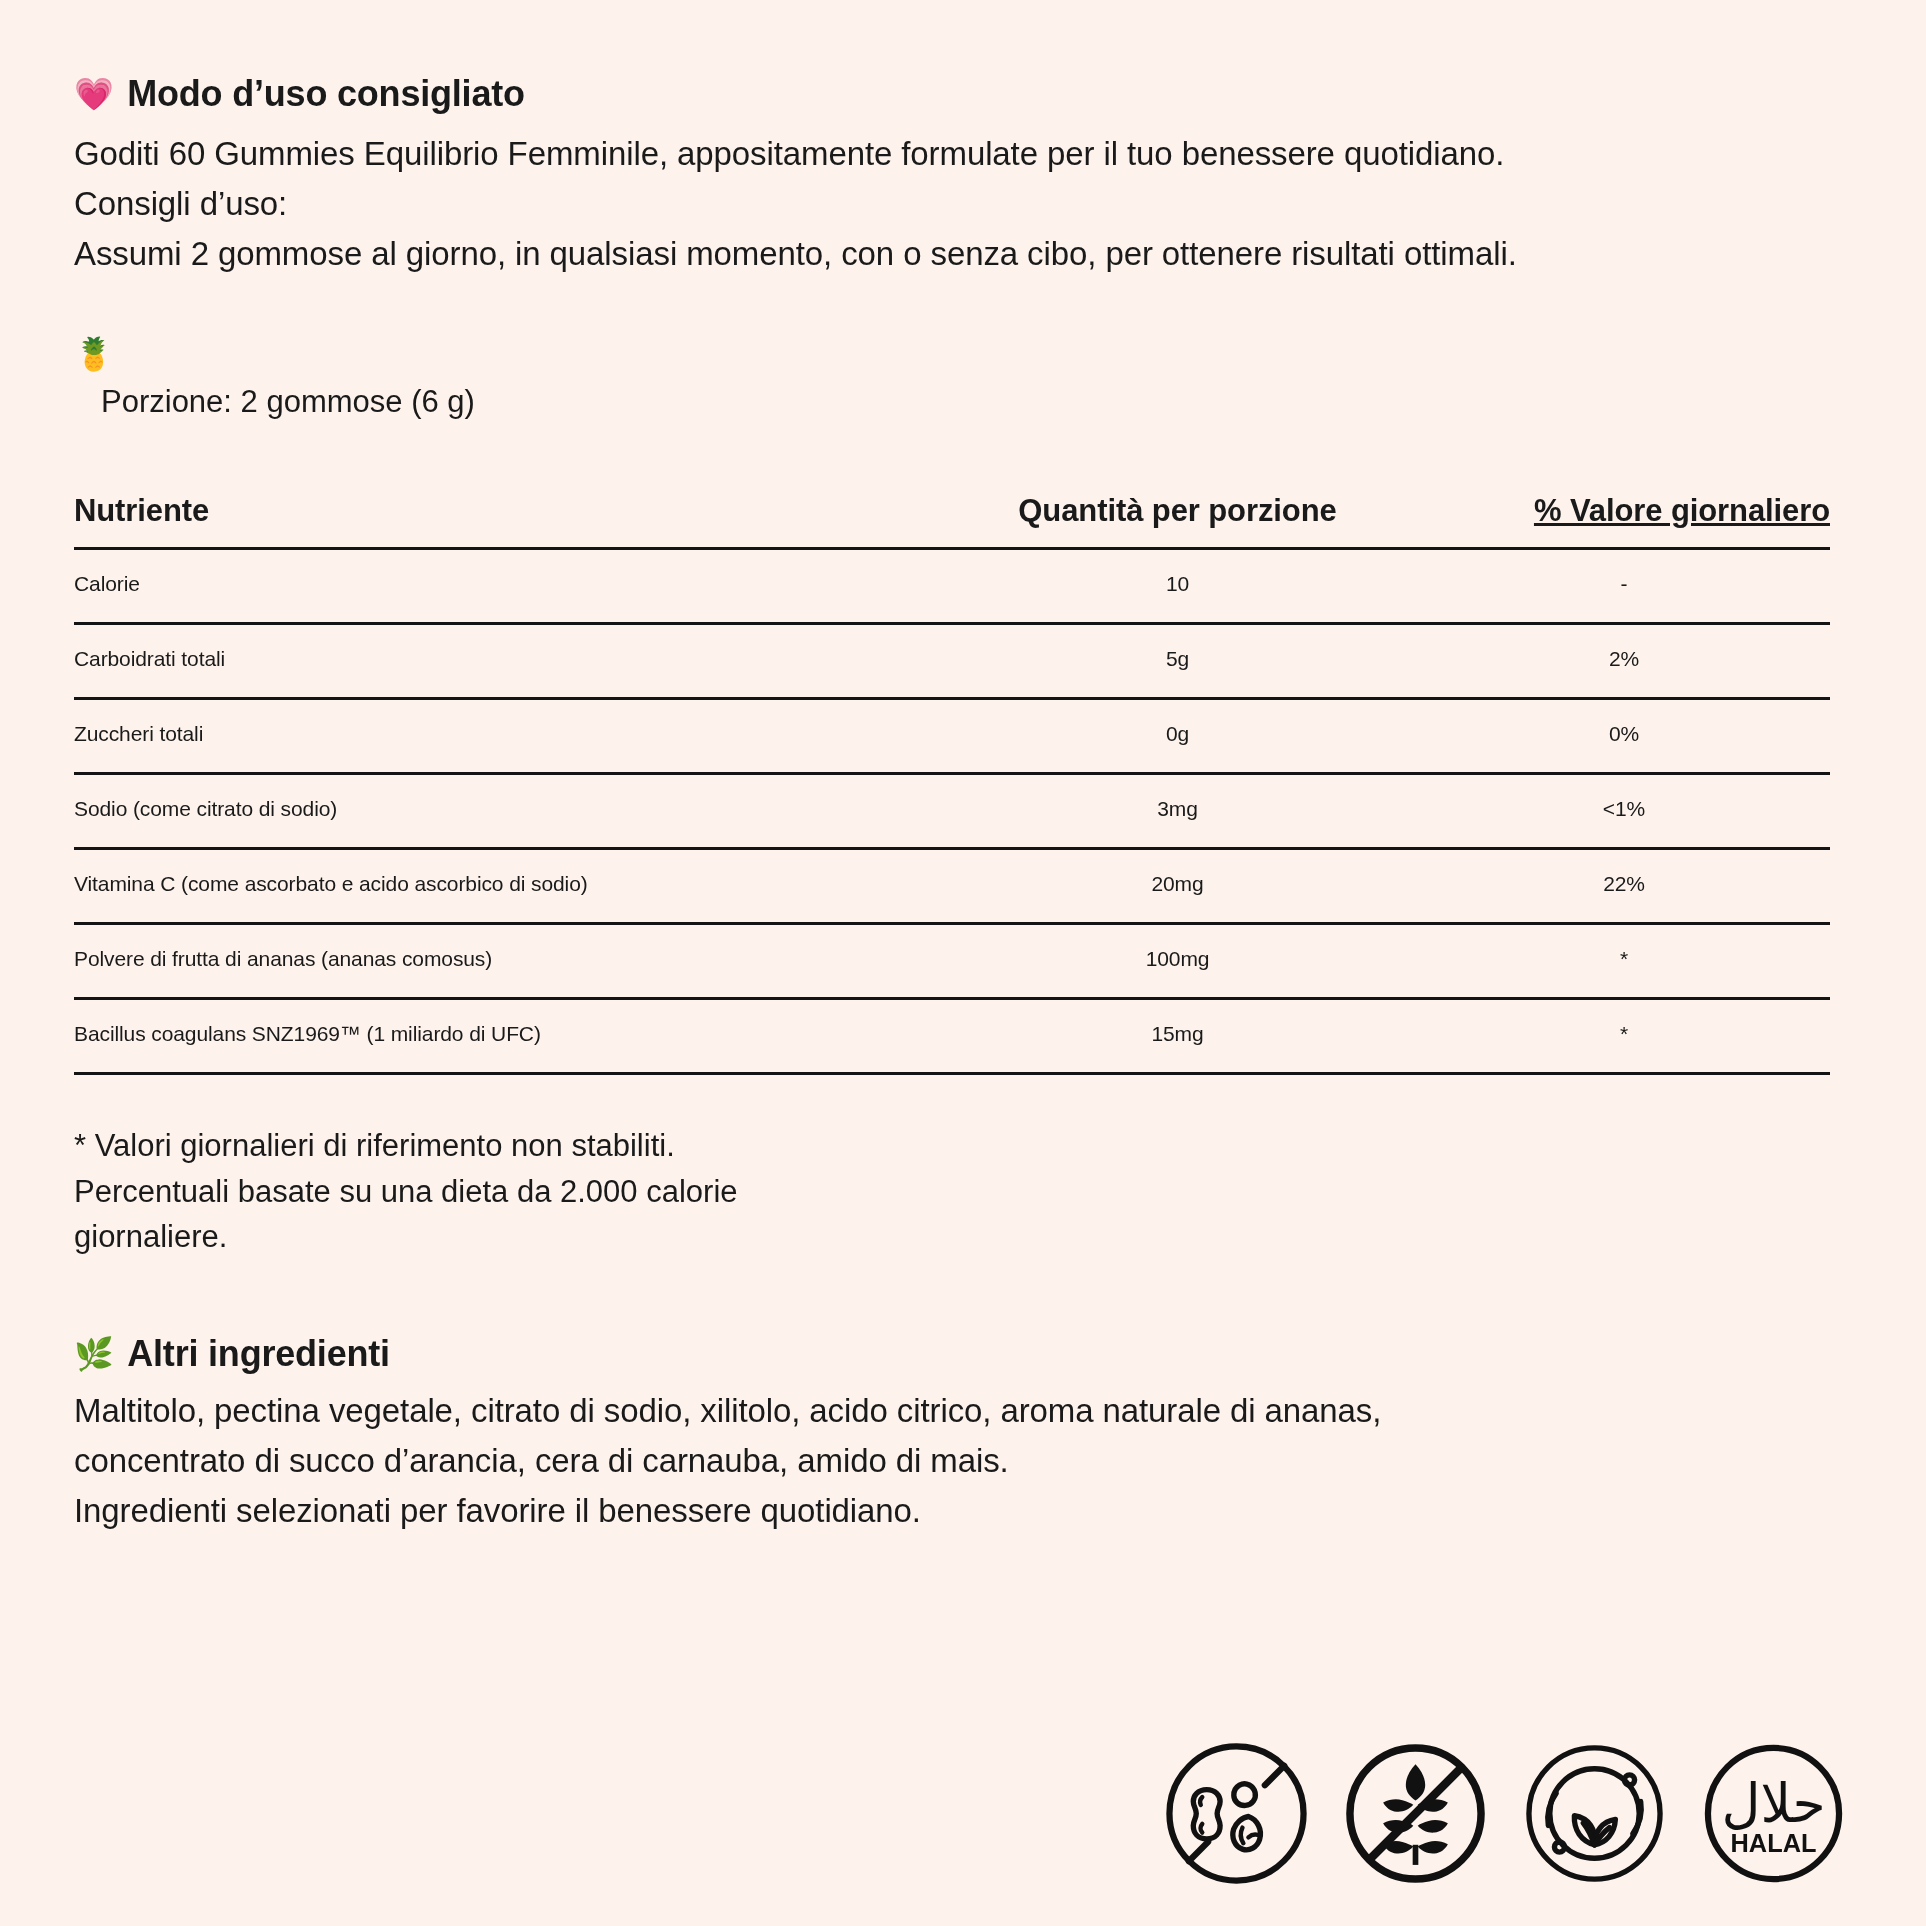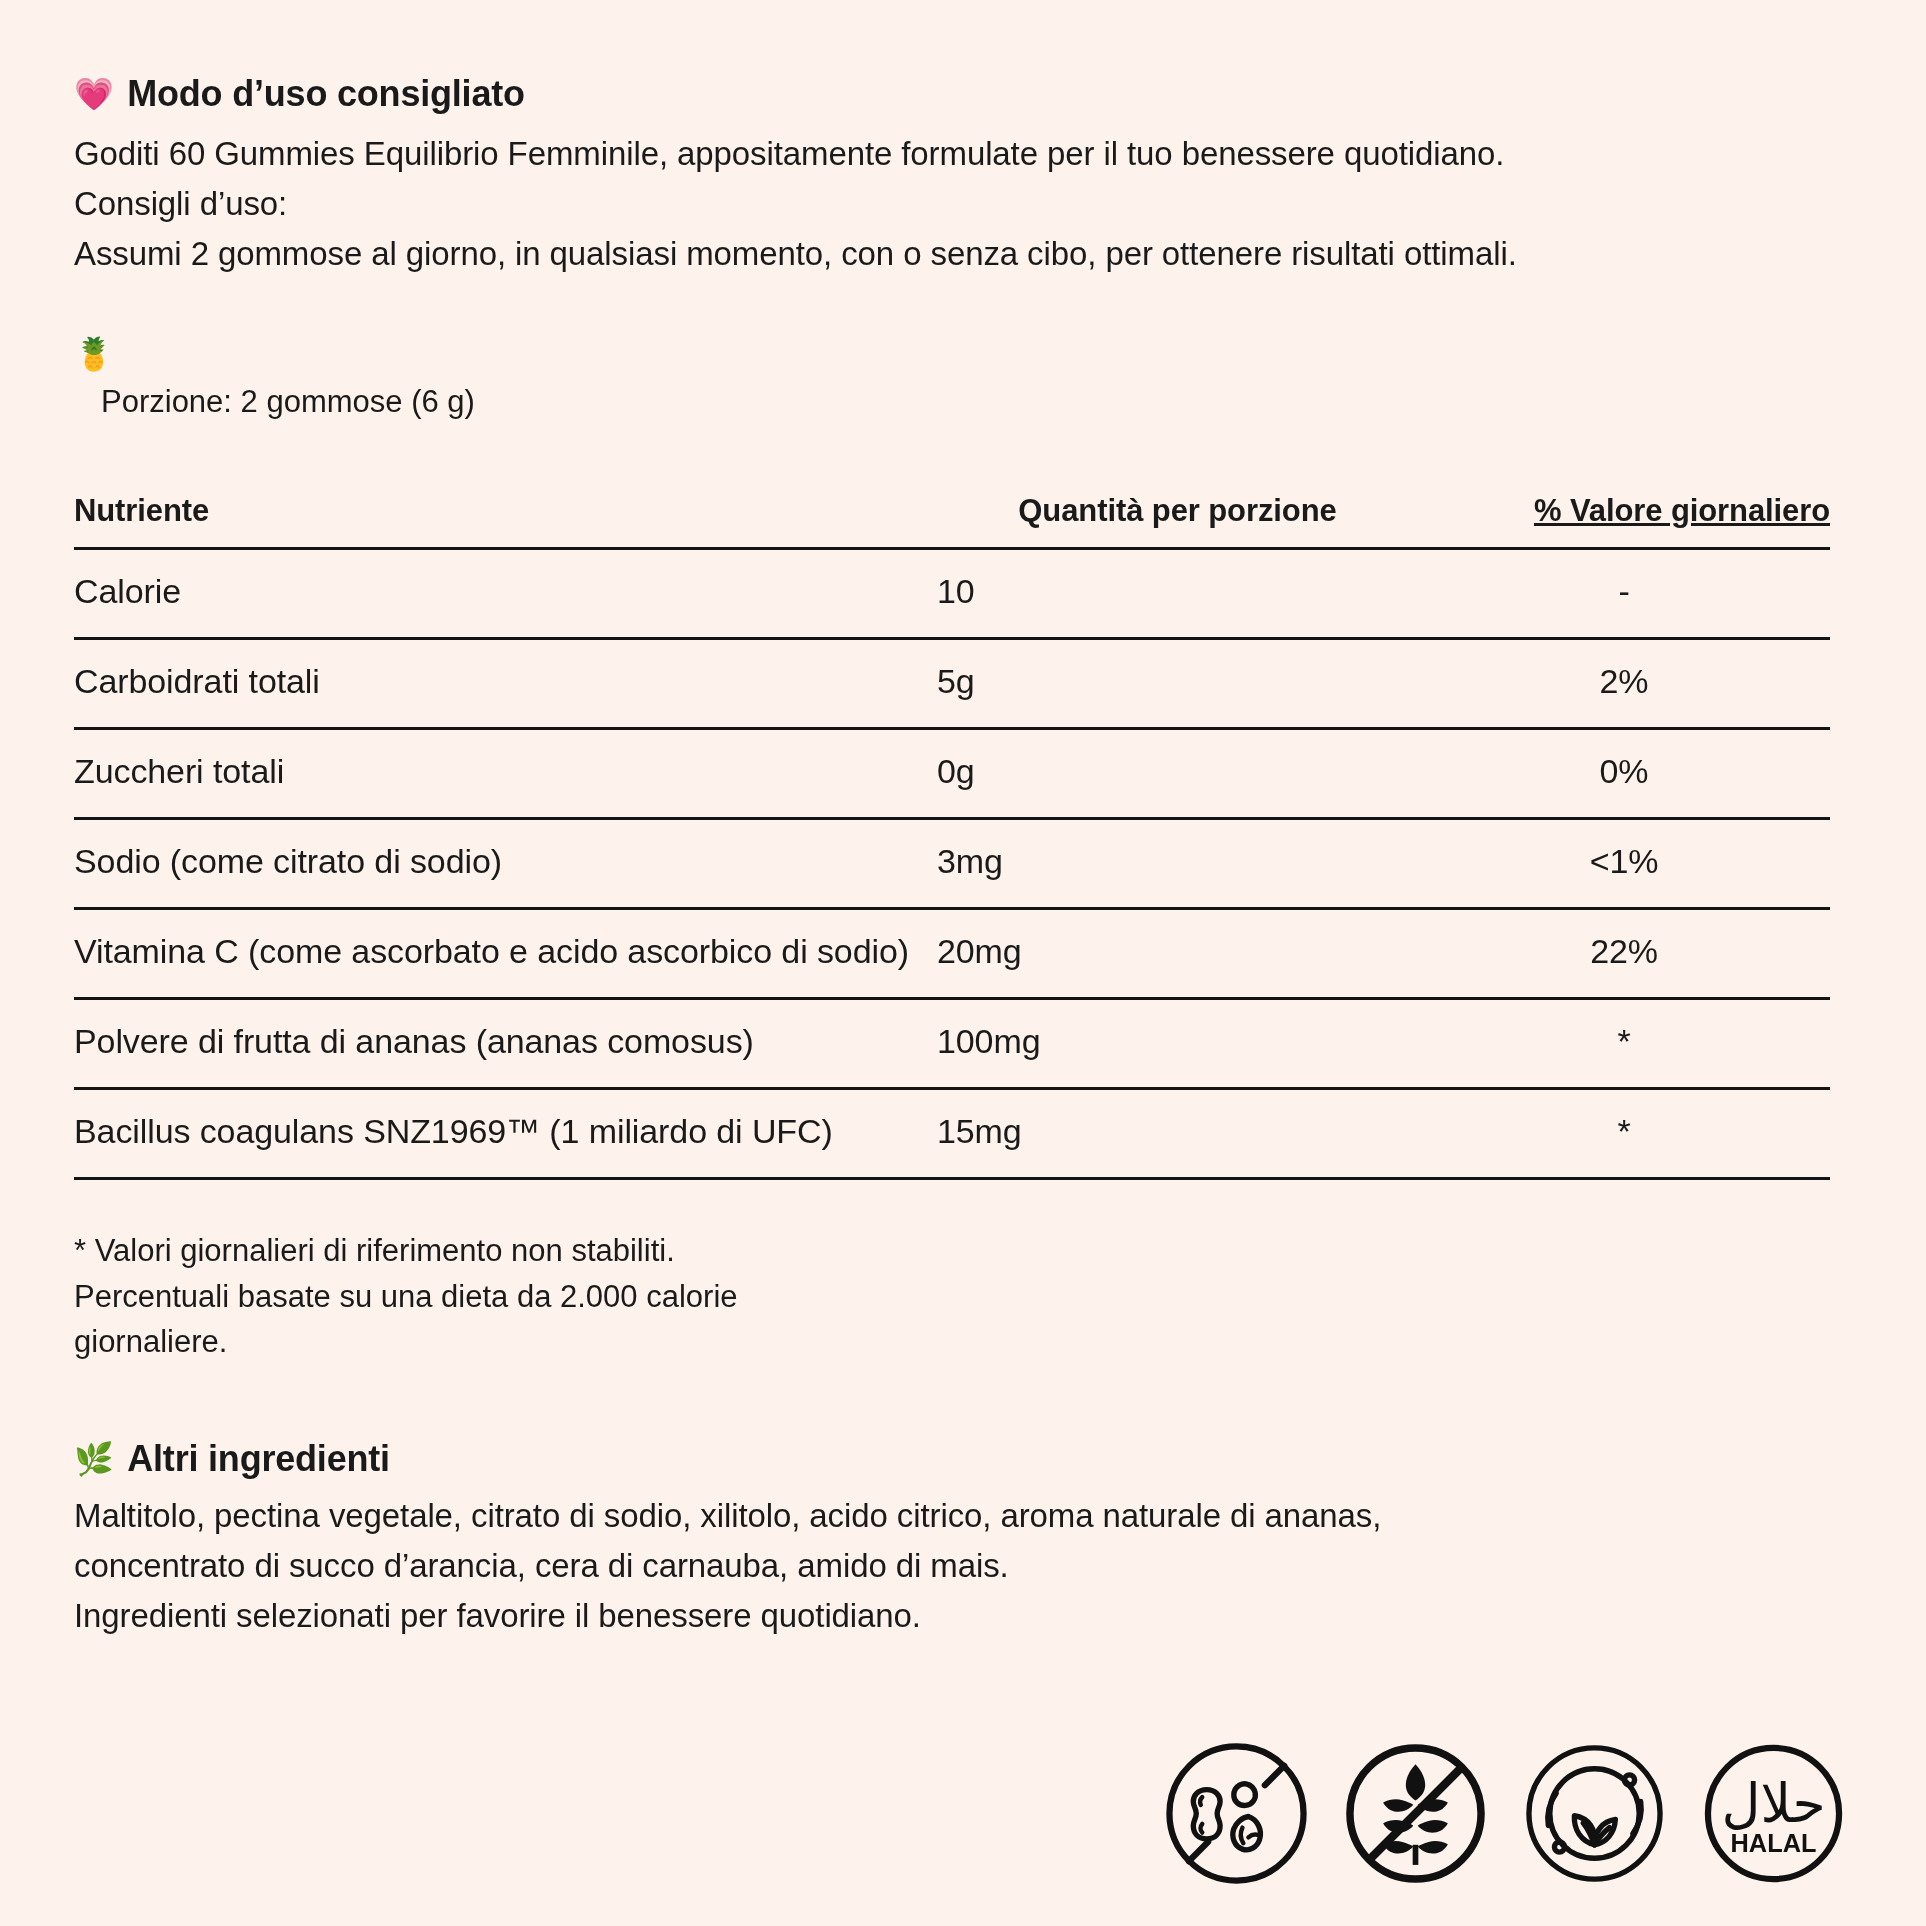--- a/index.html
+++ b/index.html
@@ -72,28 +72,28 @@
     padding: 0 0 18.5px 0;
     vertical-align: bottom;
     letter-spacing: -0.1px;
   }
   table.nutri thead th.h-name { text-align: left; }
   table.nutri thead th.h-amt  { text-align: center; }
   table.nutri thead th.h-dv   { text-align: right; text-decoration: underline; }
   table.nutri thead tr { border-bottom: 3.7px solid #141414; }
 
   table.nutri tbody td {
-    font-size: 34px;
+    font-size: 21px;
     font-weight: normal;
     padding: 22px 0 26px 0;
     border-bottom: 3.7px solid #141414;
     letter-spacing: -0.1px;
   }
   table.nutri tbody td.t-name { text-align: left; vertical-align: top; }
-  table.nutri tbody td.t-amt  { text-align: left; vertical-align: middle; }
+  table.nutri tbody td.t-amt  { text-align: center; vertical-align: middle; }
   table.nutri tbody td.t-dv   { text-align: center; vertical-align: middle; }
 
   
   .footnote {
     margin-top: 48px;
     font-size: 31px;
     line-height: 1.46;
   }
 
   

